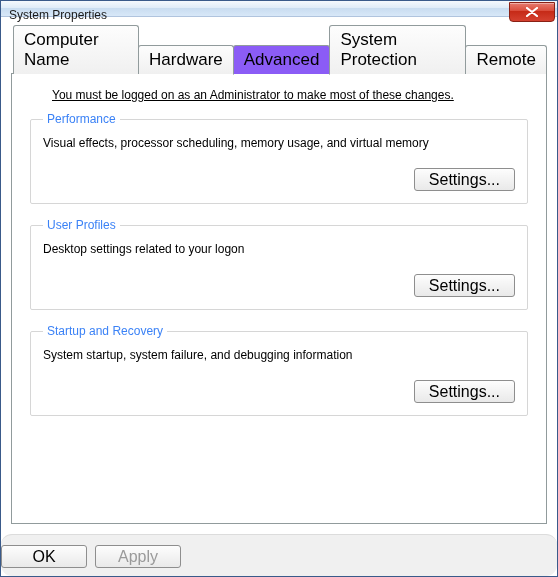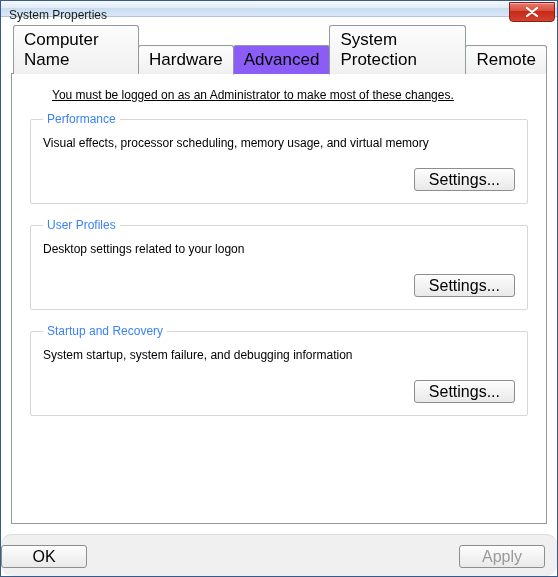--- a/index.html
+++ b/index.html
@@ -142,21 +142,21 @@
     border: 1px solid #3c7fb1;
     box-shadow: 0 0 0 1px #a4d1ef inset;
   }
   .env-row {
     display: flex;
     justify-content: flex-end;
     margin-top: 4px;
   }
   .footer {
     display: flex;
-    justify-content: space-between;
+    justify-content: flex-start;
     gap: 8px;
     padding: 10px 12px 8px 0;
     background: #f0f0f0;
     border-top: 1px solid #dcdcdc;
     border-radius: 11px;
   }
   .footer button.win-btn { min-width: 86px; }
 </style>
 </head>
 <body>

